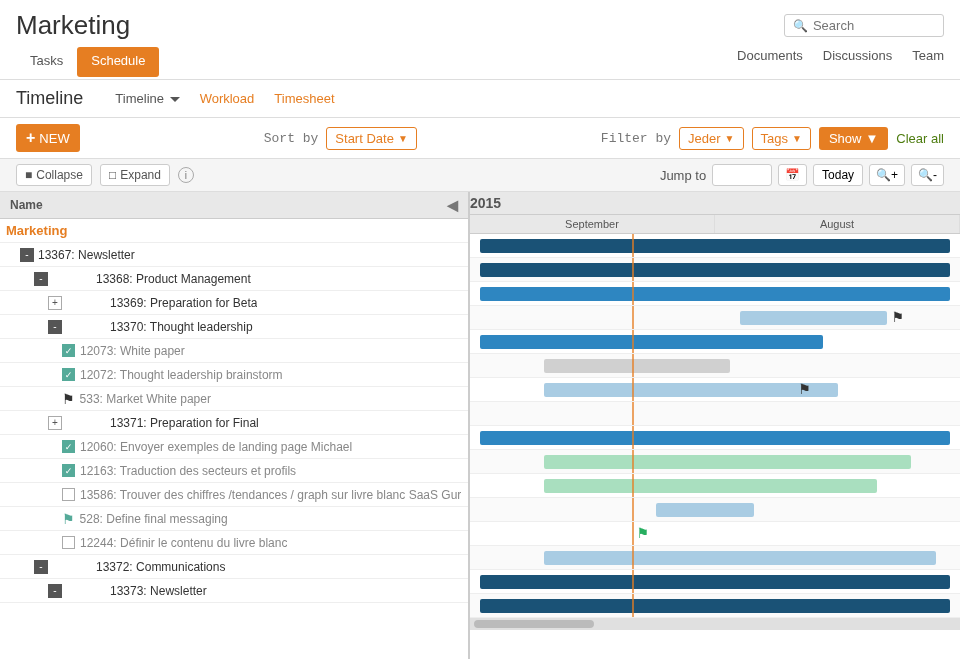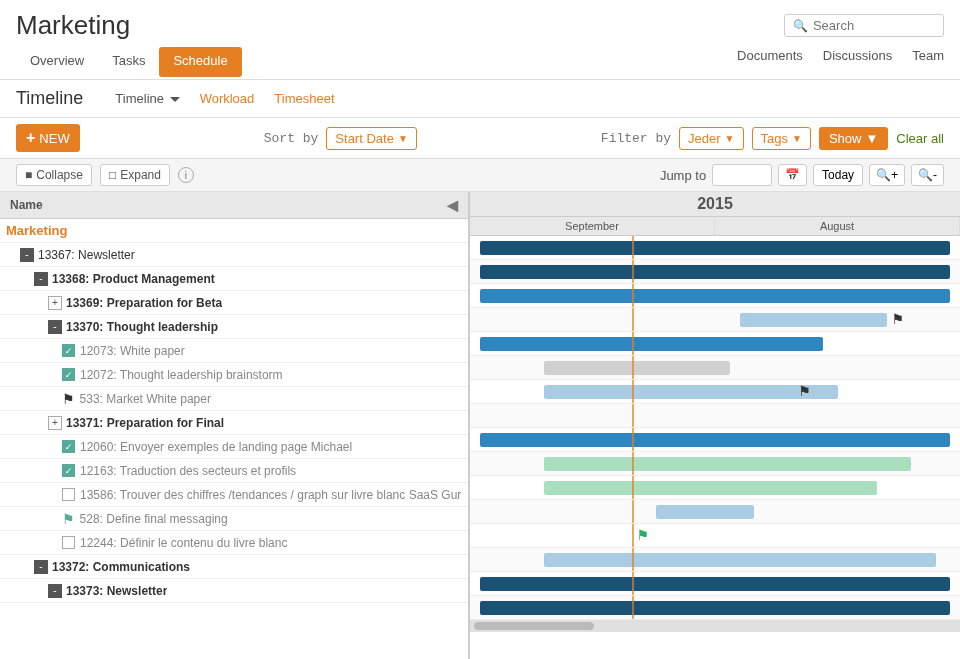--- a/index.html
+++ b/index.html
@@ -63,28 +63,28 @@
 
     .expand-icon { width: 14px; height: 14px; border: 1px solid #aaa; display: inline-flex; align-items: center; justify-content: center; font-size: 10px; margin-right: 4px; cursor: pointer; background: #fff; flex-shrink: 0; }
     .expand-icon.minus { background: #555; color: #fff; border-color: #555; }
     .expand-icon.plus-icon { color: #555; }
     .checkbox { width: 13px; height: 13px; border: 1px solid #aaa; margin-right: 5px; display: inline-flex; align-items: center; justify-content: center; font-size: 9px; flex-shrink: 0; }
     .checkbox.checked { background: #5a9; border-color: #5a9; color: #fff; }
     .flag-icon { color: #333; font-size: 14px; margin-right: 5px; flex-shrink: 0; }
     .flag-green { color: #5a9; }
 
     .task-name { font-size: 12px; overflow: hidden; text-overflow: ellipsis; white-space: nowrap; }
-    .task-name.bold { font-weight: bold; }
+    .task-name.bold { font-weight: normal; margin-left: 44px; }
     .task-name.group-name { color: #e67e22; font-weight: bold; font-size: 13px; }
     .task-name.muted { color: #888; }
 
     
     .gantt-panel { flex: 1; overflow-x: hidden; overflow-y: auto; position: relative; background: #fff; }
     .gantt-header { background: #e8e8e8; border-bottom: 1px solid #ccc; }
-    .gantt-year-row { text-align: center; font-size: 16px; font-weight: bold; color: #555; padding: 3px 0; border-bottom: 1px solid #ccc; }
+    .gantt-year-row { font-size: 14px; font-weight: bold; color: #555; padding: 3px 0; border-bottom: 1px solid #ccc; }
     .gantt-months { display: flex; }
     .gantt-month { flex: 1; text-align: center; font-size: 11px; color: #555; padding: 3px 0; border-right: 1px solid #ddd; }
 
     .gantt-rows { position: relative; }
     .gantt-row { display: flex; align-items: center; border-bottom: 1px solid #eee; min-height: 24px; position: relative; }
     .gantt-row:nth-child(even) { background: #fafafa; }
 
     .gantt-bar { position: absolute; height: 14px; border-radius: 2px; top: 50%; transform: translateY(-50%); }
     .bar-dark-teal { background: #1a5276; }
     .bar-teal { background: #2e86c1; }
@@ -98,21 +98,20 @@
 <div class="header">
   <div class="header-top">
     <span class="app-title">Marketing</span>
     <div class="search-box">
       <span class="search-icon-glyph">🔍</span>
       <input type="text" placeholder="Search" style="">
     </div>
   </div>
   <div class="nav-tabs">
     <div class="nav-left">
-      <div class="nav-tab">Overview</div>
       <div class="nav-tab">Tasks</div>
       <div class="nav-tab active-orange">Schedule</div>
     </div>
     <div class="nav-right">
       <span class="nav-right-link">Documents</span>
       <span class="nav-right-link">Discussions</span>
       <span class="nav-right-link">Team</span>
     </div>
   </div>
 </div>

